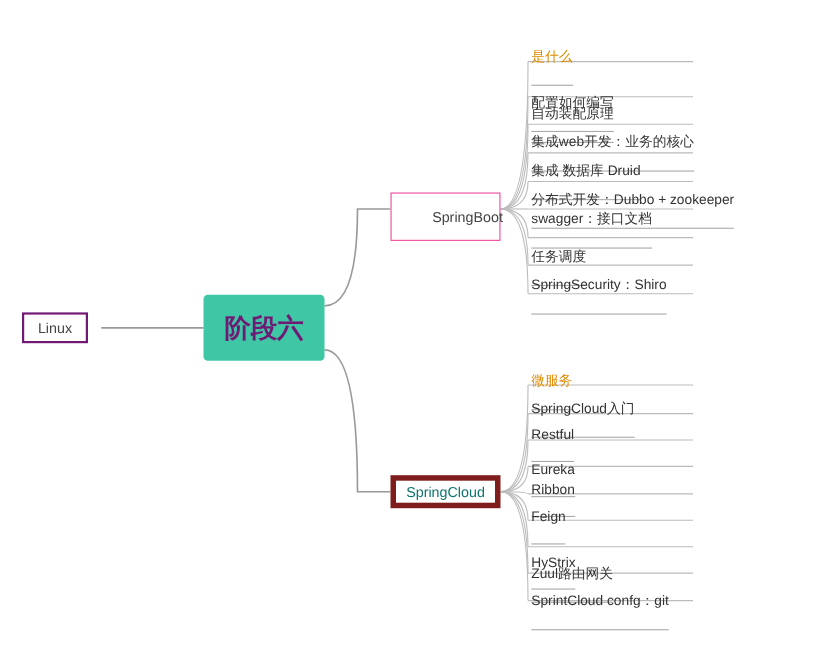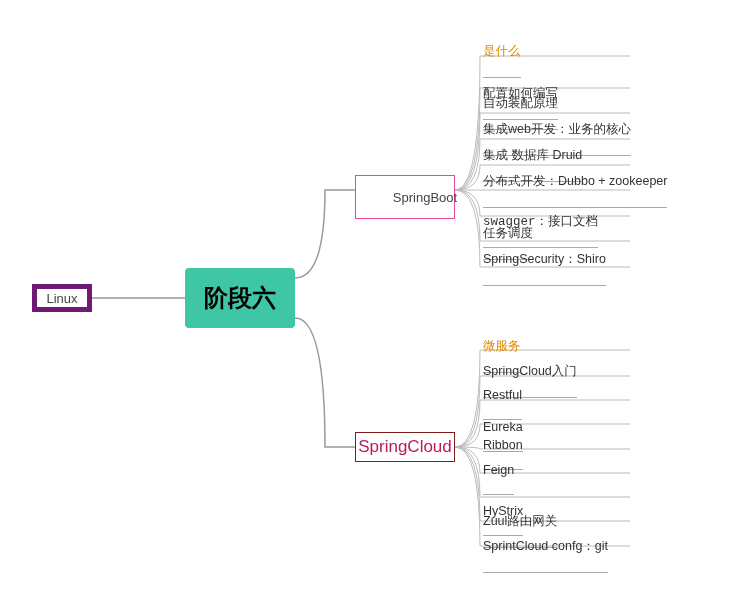--- a/index.html
+++ b/index.html
@@ -26,58 +26,58 @@
     }
     .node {
       position: absolute;
       display: flex;
       align-items: center;
       justify-content: center;
       text-align: center;
     }
     .node-center {
       background: #3fc6a5;
-      color: #000000;
+      color: #701a75;
       font-size: 24px;
       font-weight: bold;
       border-radius: 4px;
       width: 110px;
       height: 60px;
       left: 185px;
       top: 268px;
       font-family: Liberation Serif, serif;
     }
     .node-linux {
-      border: 5px solid #701a75;
+      border: 2px solid #701a75;
       color: #444;
       background: #fff;
       width: 60px;
       height: 28px;
       font-size: 13px;
-      left: 32px;
+      left: 20px;
       top: 284px;
     }
     .node-springboot {
       border: 1px solid #ec4899;
       color: #444;
       background: #fff;
       width: 100px;
       height: 44px;
       font-size: 13px;
       left: 355px;
       top: 175px;
       padding-left: 40px;
     }
     .node-springcloud {
-      border: 1px solid #7f1d1d;
-      color: #be185d;
+      border: 5px solid #7f1d1d;
+      color: #0f766e;
       background: #fff;
       width: 100px;
       height: 30px;
-      font-size: 17px;
+      font-size: 13px;
       left: 355px;
       top: 432px;
     }
     .leaf {
       position: absolute;
       color: #333;
       font-size: 12.5px;
       white-space: nowrap;
       border-bottom: 1px solid #aaa;
       padding-bottom: 17px;
@@ -177,21 +177,21 @@
     <span>SpringCloud</span>
   </div>
 
   <div id="springboot-leaves">
       <div class="leaf leaf-orange" style="left: 483px; top: 43px;">是什么</div>
       <div class="leaf" style="left: 483px; top: 85px;">配置如何编写</div>
       <div class="leaf" style="left: 483px; top: 95px;">自动装配原理</div>
       <div class="leaf" style="left: 483px; top: 121px;">集成web开发：业务的核心</div>
       <div class="leaf" style="left: 483px; top: 147px;">集成 数据库 Druid</div>
       <div class="leaf" style="left: 483px; top: 173px;">分布式开发：Dubbo + zookeeper</div>
-      <div class="leaf" style="left: 483px; top: 213px; font-family: Liberation Mono, monospace;">swagger：接口文档</div>
+      <div class="leaf" style="left: 483px; top: 191px;">swagger：接口文档</div>
       <div class="leaf" style="left: 483px; top: 225px;">任务调度</div>
       <div class="leaf" style="left: 483px; top: 251px;">SpringSecurity：Shiro</div>
     </div>
 
   <div id="springcloud-leaves">
       <div class="leaf leaf-orange" style="left: 483px; top: 338px;">微服务</div>
       <div class="leaf" style="left: 483px; top: 363px;">SpringCloud入门</div>
       <div class="leaf" style="left: 483px; top: 388px;">Restful</div>
       <div class="leaf" style="left: 483px; top: 420px;">Eureka</div>
       <div class="leaf" style="left: 483px; top: 438px;">Ribbon</div>

